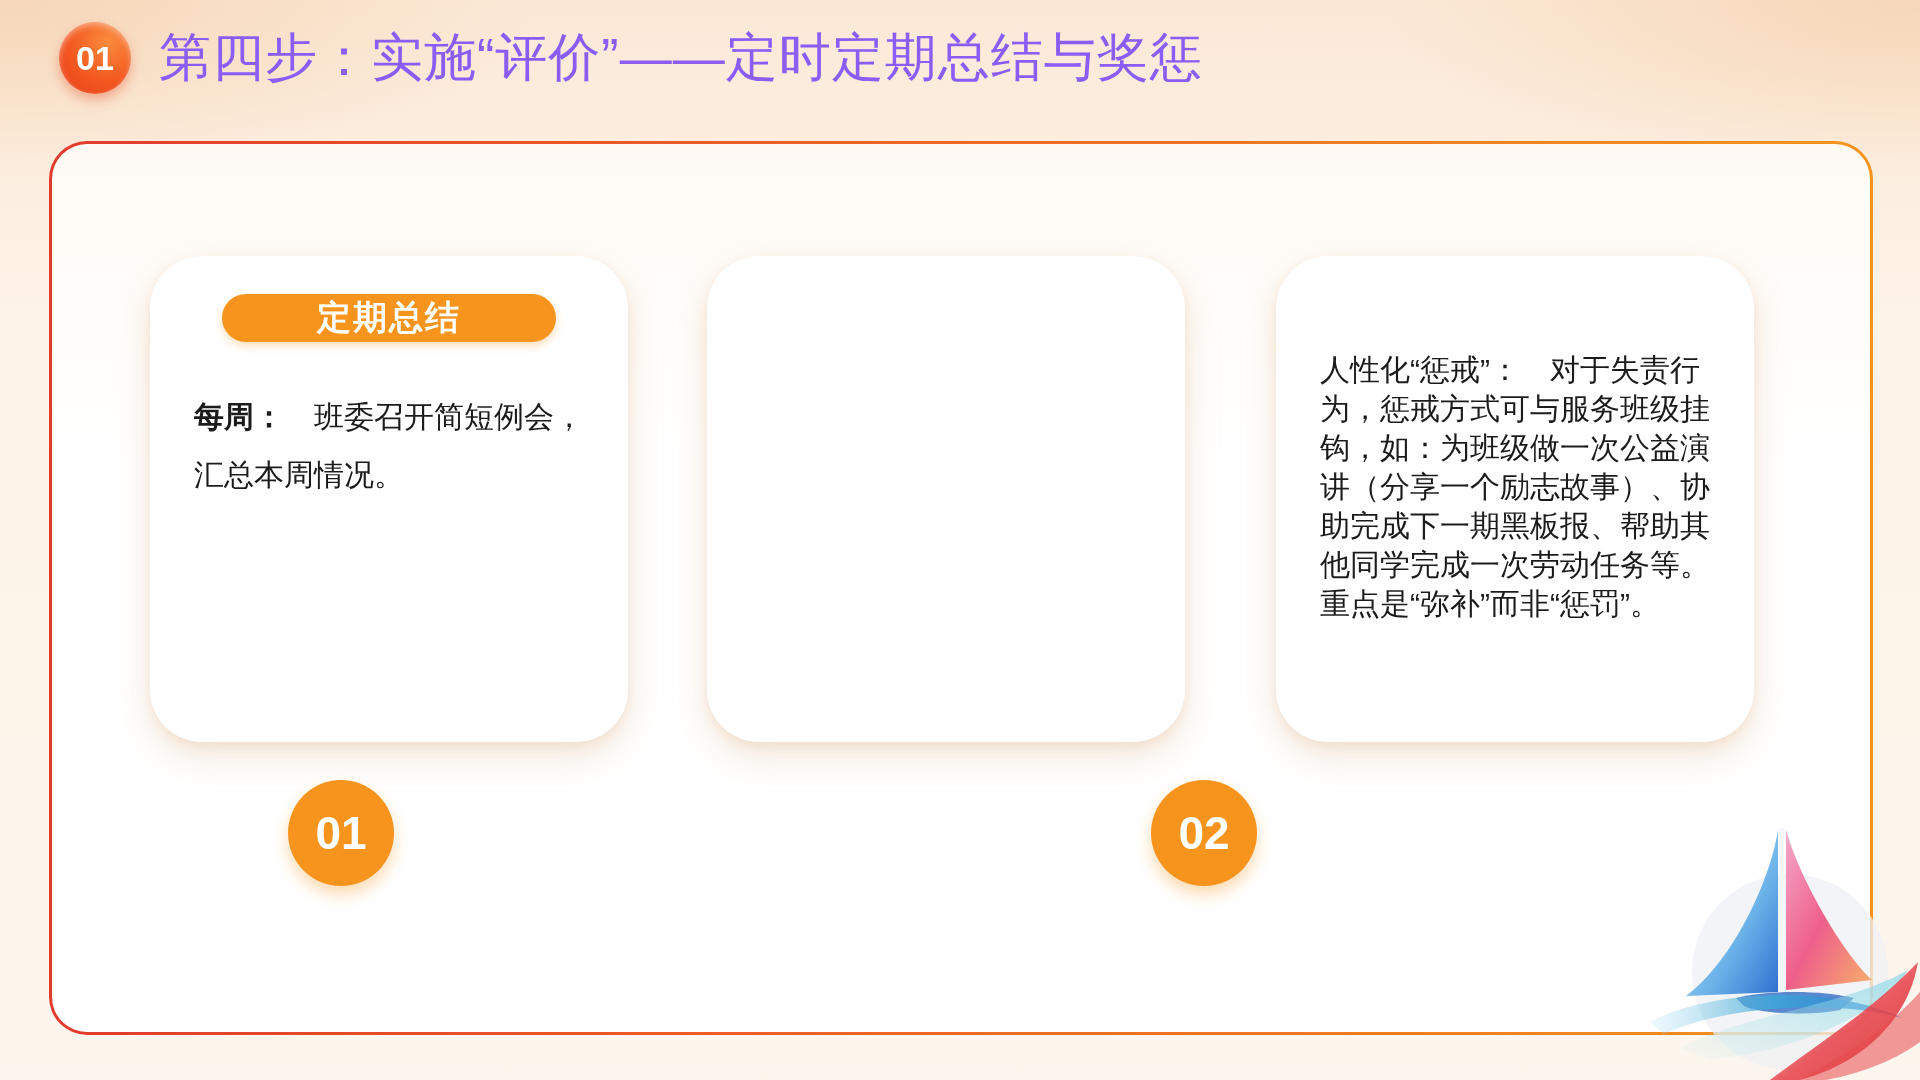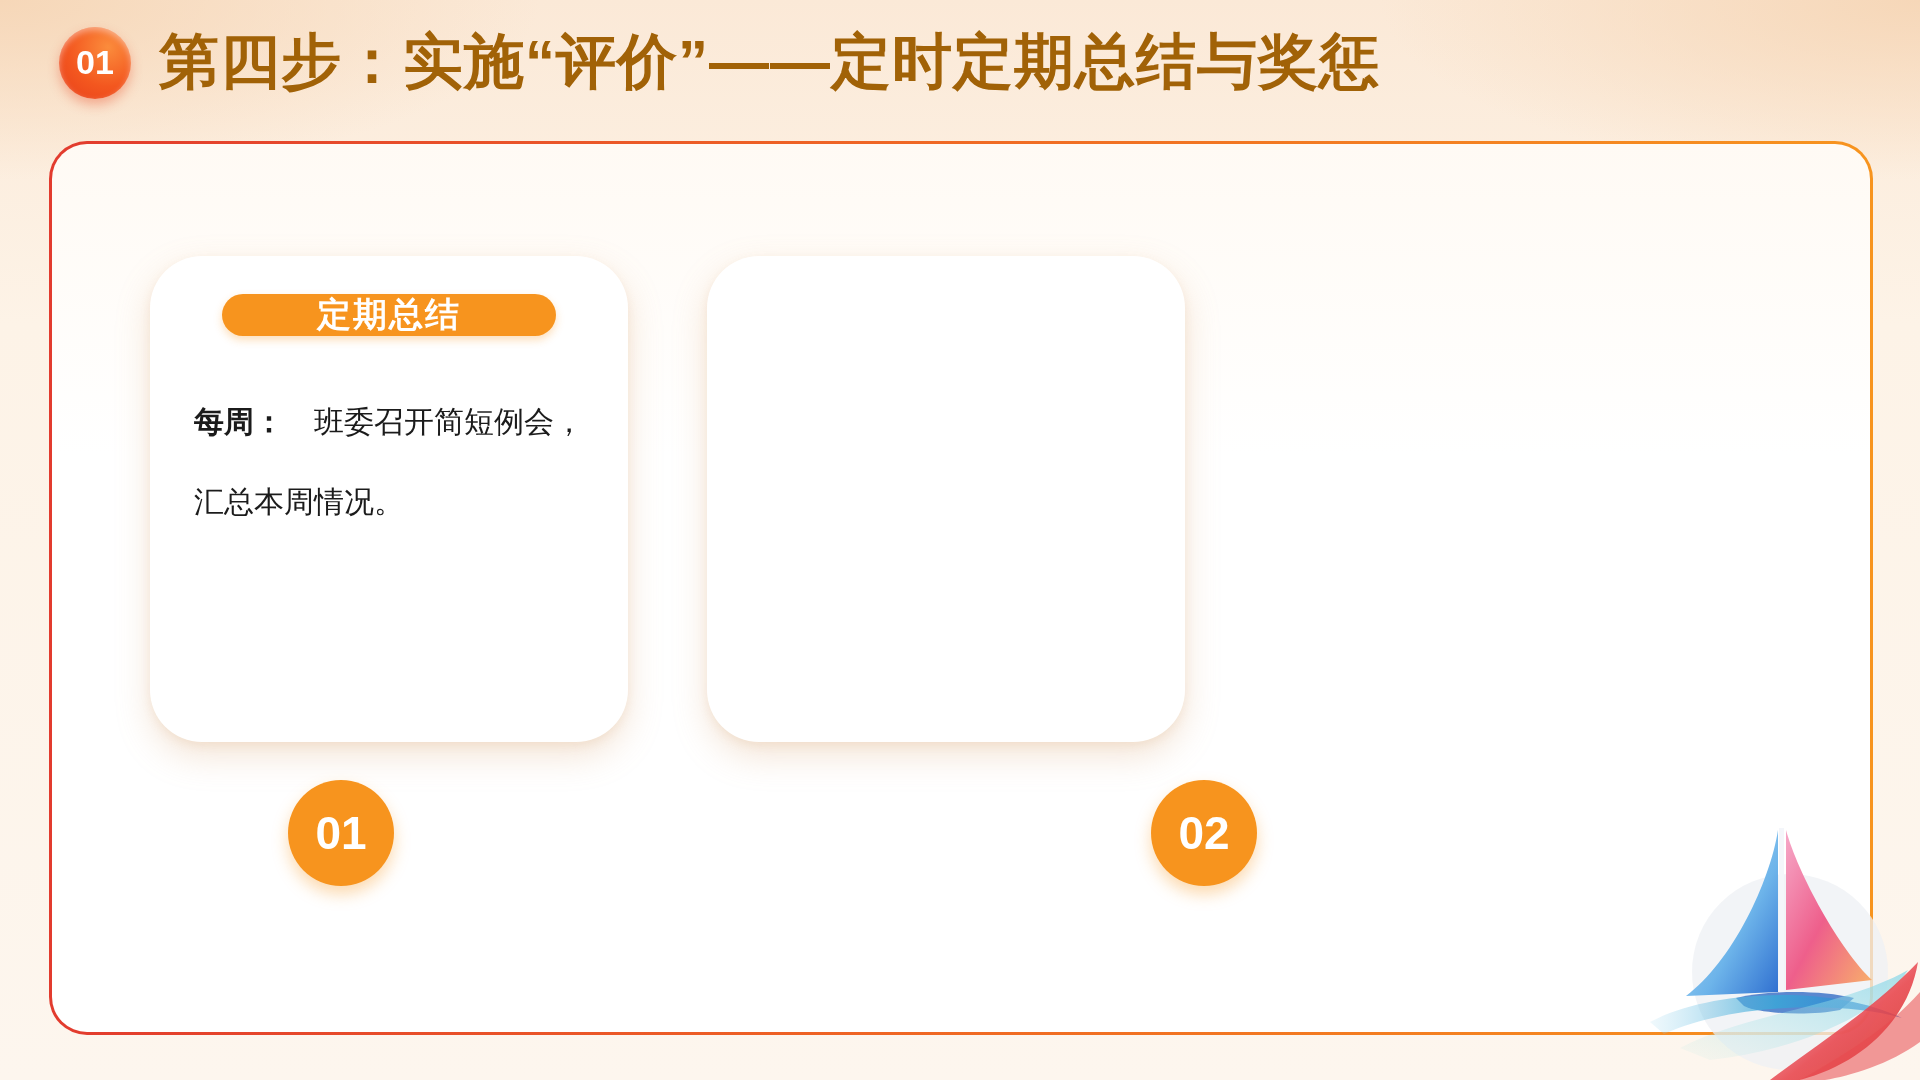--- a/index.html
+++ b/index.html
@@ -16,21 +16,21 @@
   
   .header { position:absolute; left:59px; top:22px; display:flex; align-items:center; gap:28px; }
   .step-badge {
     width:72px; height:72px; border-radius:50%;
     background:radial-gradient(circle at 68% 28%, #fb8c3c 0%, #f3571f 55%, #e83e1a 100%);
     box-shadow:0 6px 12px rgba(232,62,26,.35), inset 0 3px 6px rgba(255,255,255,.45);
     display:flex; align-items:center; justify-content:center;
     color:#fff; font-size:34px; font-weight:bold;
   }
   .slide-title {
-    font-size:60px; font-weight:700; color:#a16207; letter-spacing:1px;
+    font-size:52px; font-weight:400; color:#8b5cf6; letter-spacing:1px;
   }
 
   
   .panel-border {
     position:absolute; left:49px; top:141px; width:1824px; height:894px;
     border-radius:38px; padding:3px;
     background:linear-gradient(90deg, #e23b2e 0%, #ef6524 45%, #f7941e 100%);
   }
   .panel {
     width:100%; height:100%; border-radius:35px;
@@ -43,29 +43,29 @@
     position:absolute; top:112px; width:478px; height:486px;
     background:#fff; border-radius:52px;
     box-shadow:0 14px 34px rgba(214,160,110,.28), 0 4px 10px rgba(214,160,110,.15);
     padding:36px 44px 0 44px;
   }
   .card1 { left:98px;  }
   .card2 { left:655px; }
   .card3 { left:1224px;}
 
   .pill {
-    margin:2px auto 0 auto; width:334px; height:42px; border-radius:30px;
+    margin:2px auto 0 auto; width:334px; height:48px; border-radius:30px;
     background:#f7941e;
     display:flex; align-items:center; justify-content:center;
     color:#fff; font-size:34px; font-weight:bold; letter-spacing:2px;
     box-shadow:0 4px 8px rgba(247,148,30,.3);
   }
 
   .card-body { color:#1b1b1b; font-size:30px; }
-  .body-loose { margin-top:46px; line-height:80px; }
+  .body-loose { margin-top:46px; line-height:58px; }
   .body-loose p + p { margin-top:48px; }
   .body-loose .lead { font-weight:bold; }
   .card2 .body-loose { margin-top:44px; }
   .card3 .card-body { margin-top:58px; line-height:39px; font-size:30px; }
 
   
   .num-badge {
     position:absolute; top:636px; width:106px; height:106px; border-radius:50%;
     background:#f7941e;
     box-shadow:0 8px 16px rgba(247,148,30,.35);
@@ -92,20 +92,25 @@
     <div class="card card1">
       <div class="pill">定期总结</div>
       <div class="card-body body-loose">
         <p><span class="lead">每周：</span><span>　班委召开简短例会，汇总本周情况。</span></p>
       </div>
     </div>
 
     <div class="card card2">
     </div>
 
+    <div class="card card3">
+      <div class="card-body">
+        <p>人性化“惩戒”：　对于失责行为，惩戒方式可与服务班级挂钩，如：为班级做一次公益演讲（分享一个励志故事）、协助完成下一期黑板报、帮助其他同学完成一次劳动任务等。重点是“弥补”而非“惩罚”。</p>
+      </div>
+    </div>
 
     <div class="num-badge num1">01</div>
     <div class="num-badge num2">02</div>
 
   </div>
 </div>
 
 <div class="logo">
   <svg width="280" height="268" viewBox="0 0 280 268" xmlns="http://www.w3.org/2000/svg">
     <defs>

